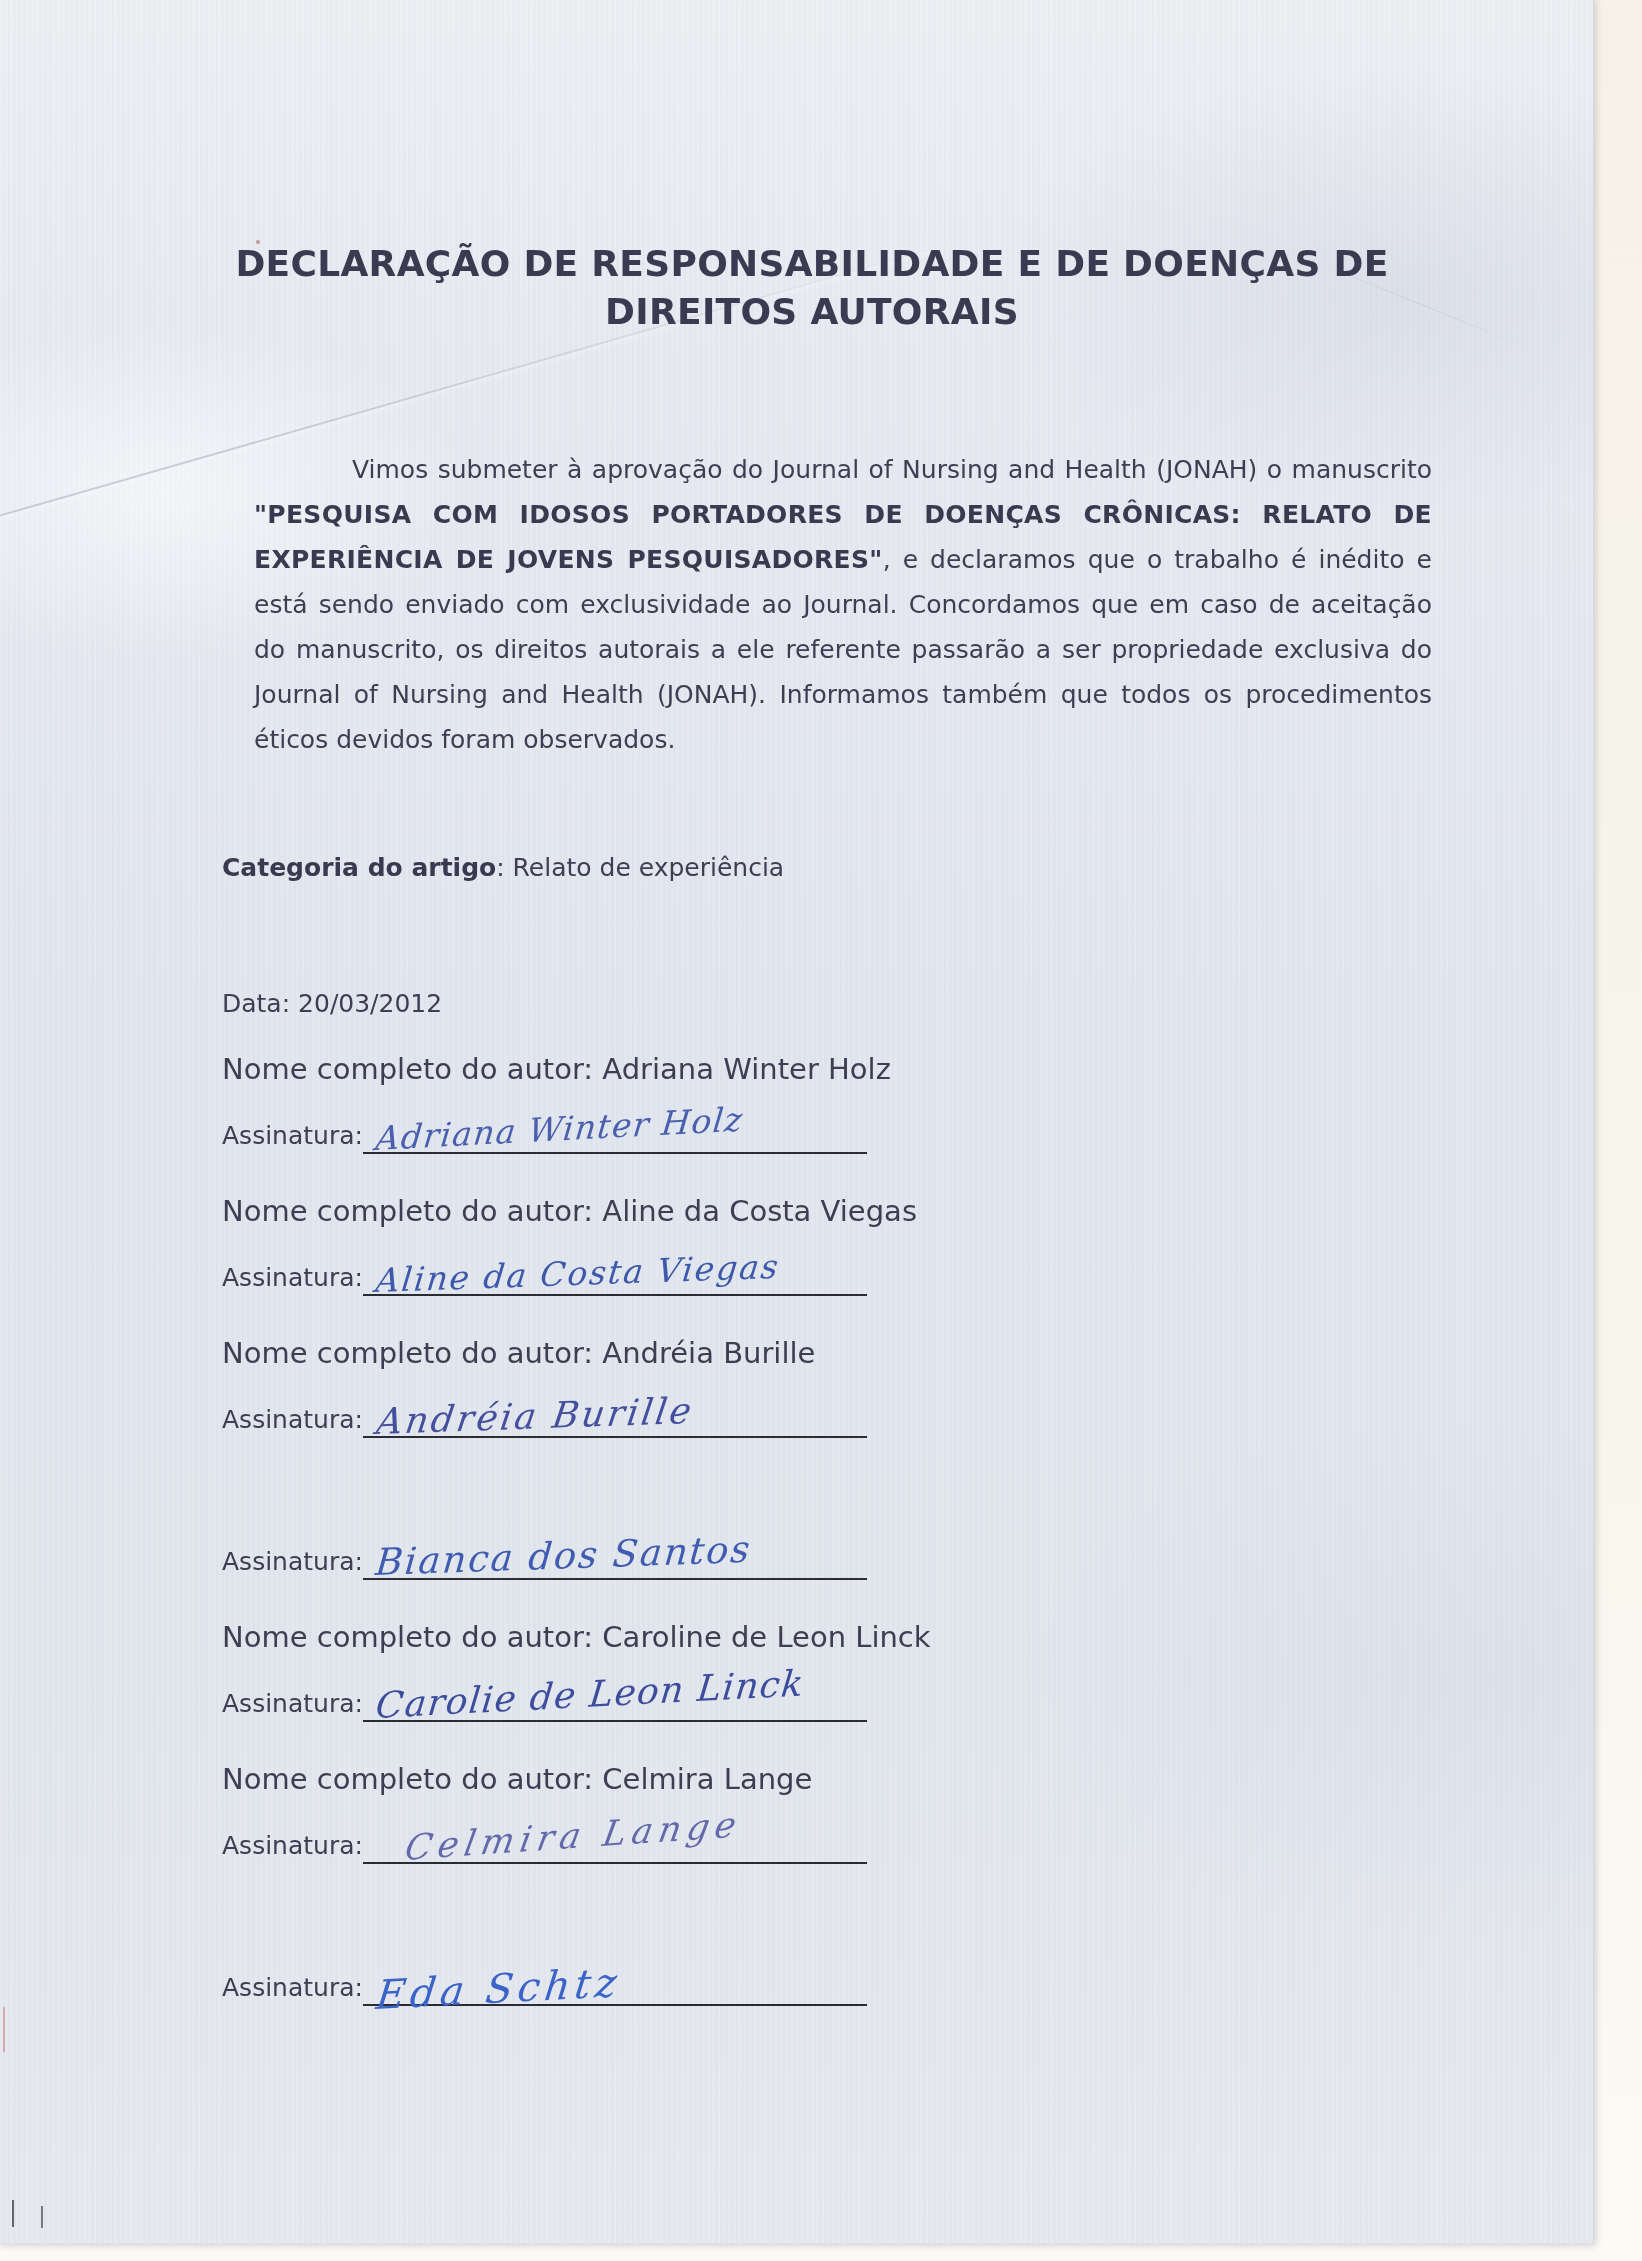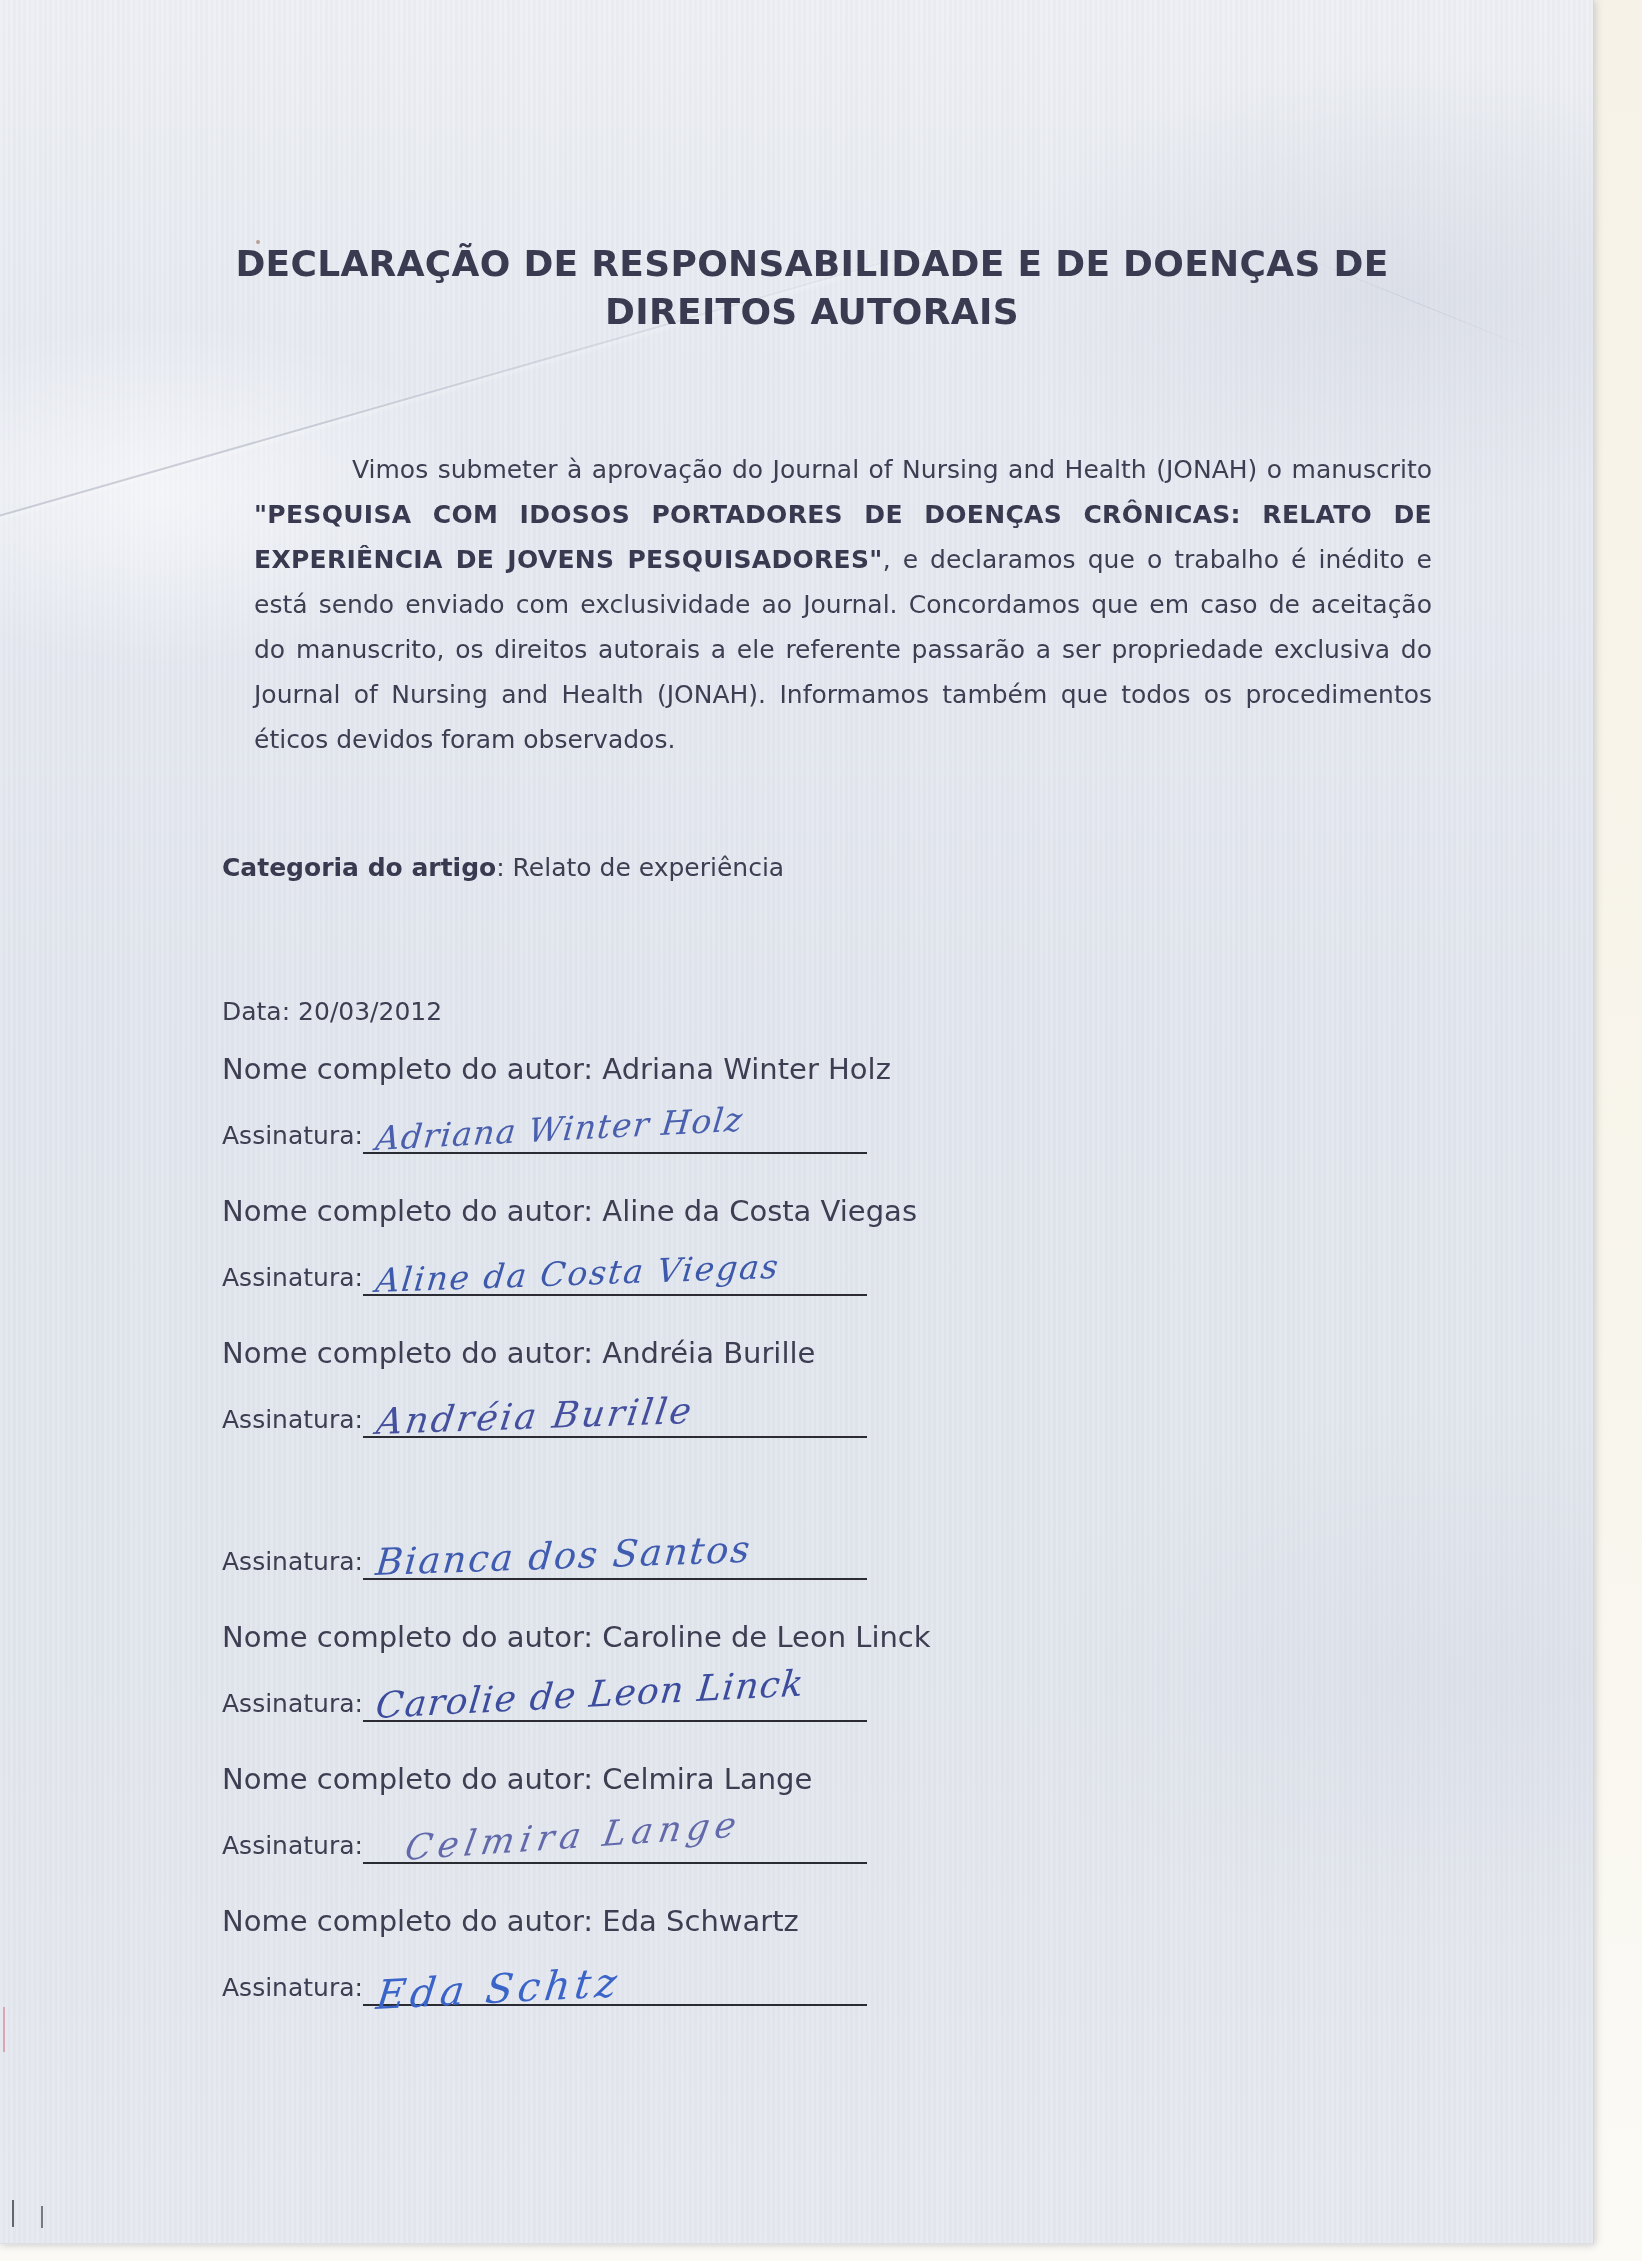--- a/index.html
+++ b/index.html
@@ -56,21 +56,21 @@
     position:absolute; left:222px; top:422px; width:1178px;
     font-size:25px; line-height:45px; text-align:justify;
     text-indent:98px; color:#3e3e52;margin-left:32px;
   }
   #declaration-paragraph b { letter-spacing:0.3px; color:#393950; }
   #category-line {
     position:absolute; left:222px; top:852px; font-size:25px; line-height:32px; color:#3e3e52;
   }
   #category-line .lbl { font-weight:bold; color:#393950; }
   #date-line {
-    position:absolute; left:222px; top:988px; font-size:25px; line-height:32px; color:#3e3e52;margin-top:8px;
+    position:absolute; left:222px; top:988px; font-size:25px; line-height:32px; color:#3e3e52;
   }
   #authors-list { position:absolute; left:222px; top:1054px; width:1179px; }
   .entry { position:relative; height:142px; }
   .name-line { font-size:29px; line-height:31px; color:#3e3e52; white-space:nowrap; }
   .sig-row { position:absolute; left:0; top:62px; height:41px; white-space:nowrap; }
   .sig-label { display:inline-block; vertical-align:bottom; width:137px; font-size:25px; line-height:36px; color:#3e3e52; }
   .sig-line {
     display:inline-block; vertical-align:bottom; position:relative;
     width:504px; height:36px; margin-left:3.9px;
     border-bottom:2.6px solid #2b2b34;
@@ -144,21 +144,20 @@
       <span class="sig-label">Assinatura:</span><span class="sig-line"><span class="sig-text" style="color: rgb(60, 77, 158);">Carolie de Leon Linck</span></span>
     </div>
   </div>
       <div class="entry">
     <div class="name-line"><span>Nome completo do autor:</span>&nbsp;<span>Celmira Lange</span></div>
     <div class="sig-row">
       <span class="sig-label">Assinatura:</span><span class="sig-line"><span class="sig-text" style="color: rgb(77, 85, 160);">Celmira Lange</span></span>
     </div>
   </div>
       <div class="entry">
-    <div class="name-line"><span>Nome completo do autor:</span>&nbsp;<span>Eda Schwartz</span></div>
     <div class="sig-row">
       <span class="sig-label">Assinatura:</span><span class="sig-line"><span class="sig-text" style="color: rgb(59, 100, 201);">Eda Schtz</span></span>
     </div>
   </div>
     </div>
 </div>
 
 <div id="mark-red" class="scan-mark"></div>
 <div id="mark-dash-a" class="scan-mark"></div>
 <div id="mark-dash-b" class="scan-mark"></div>

